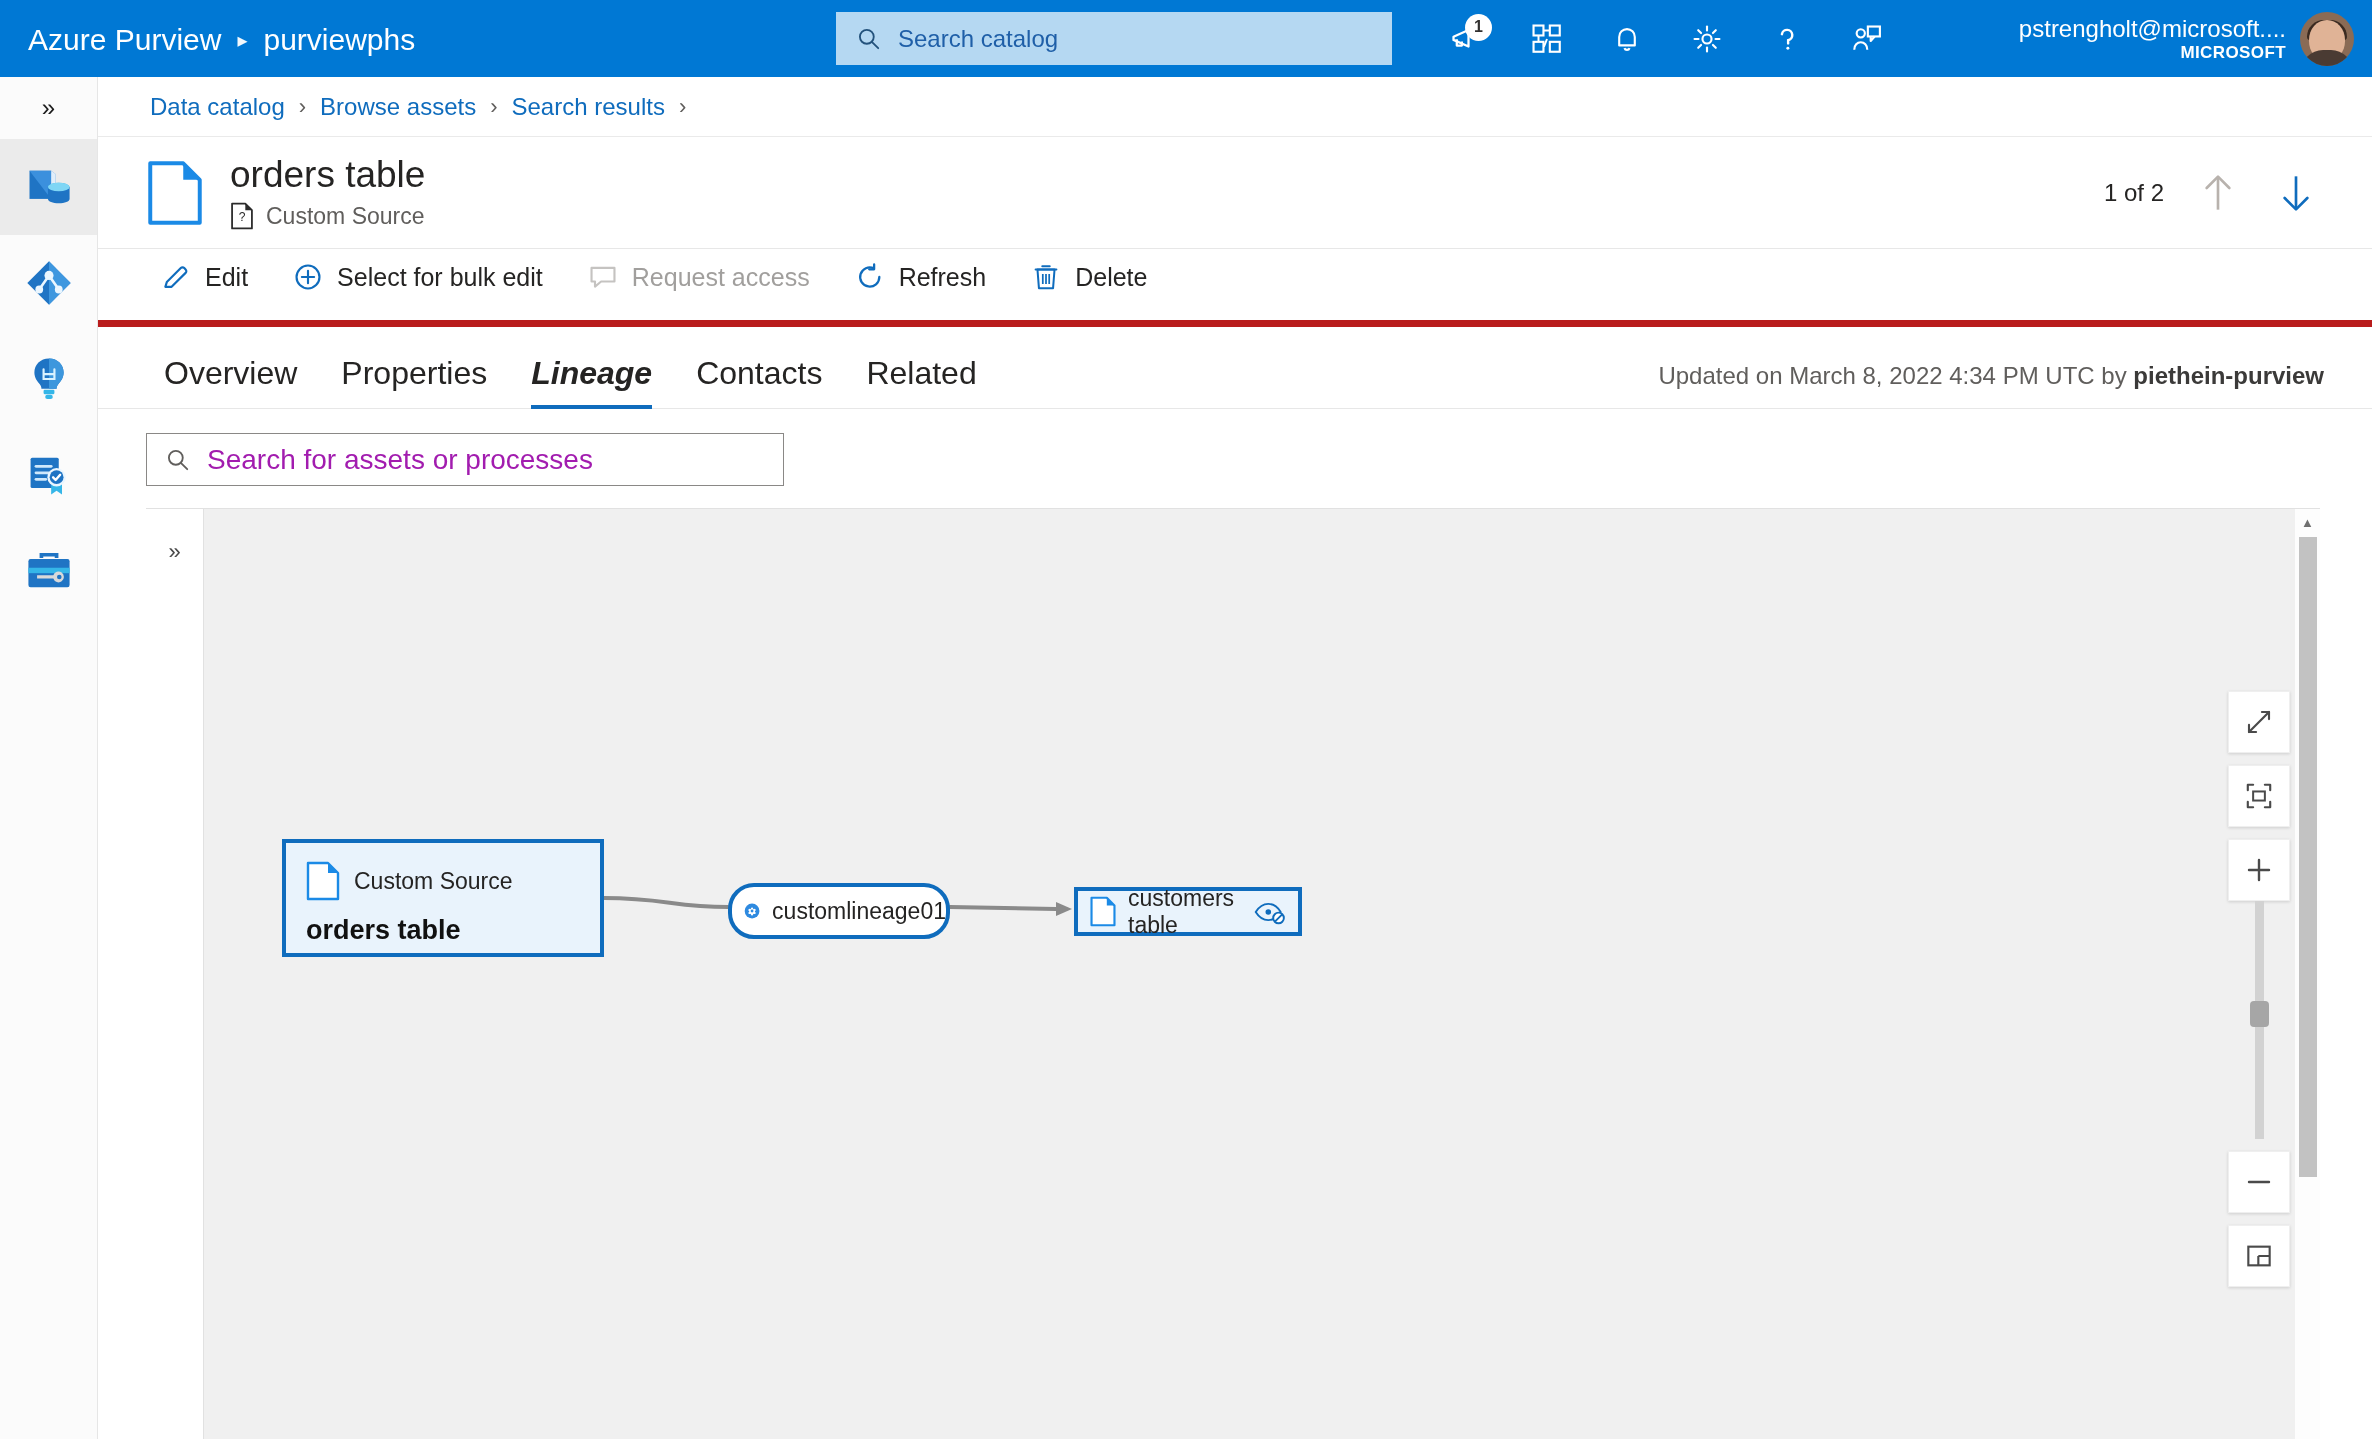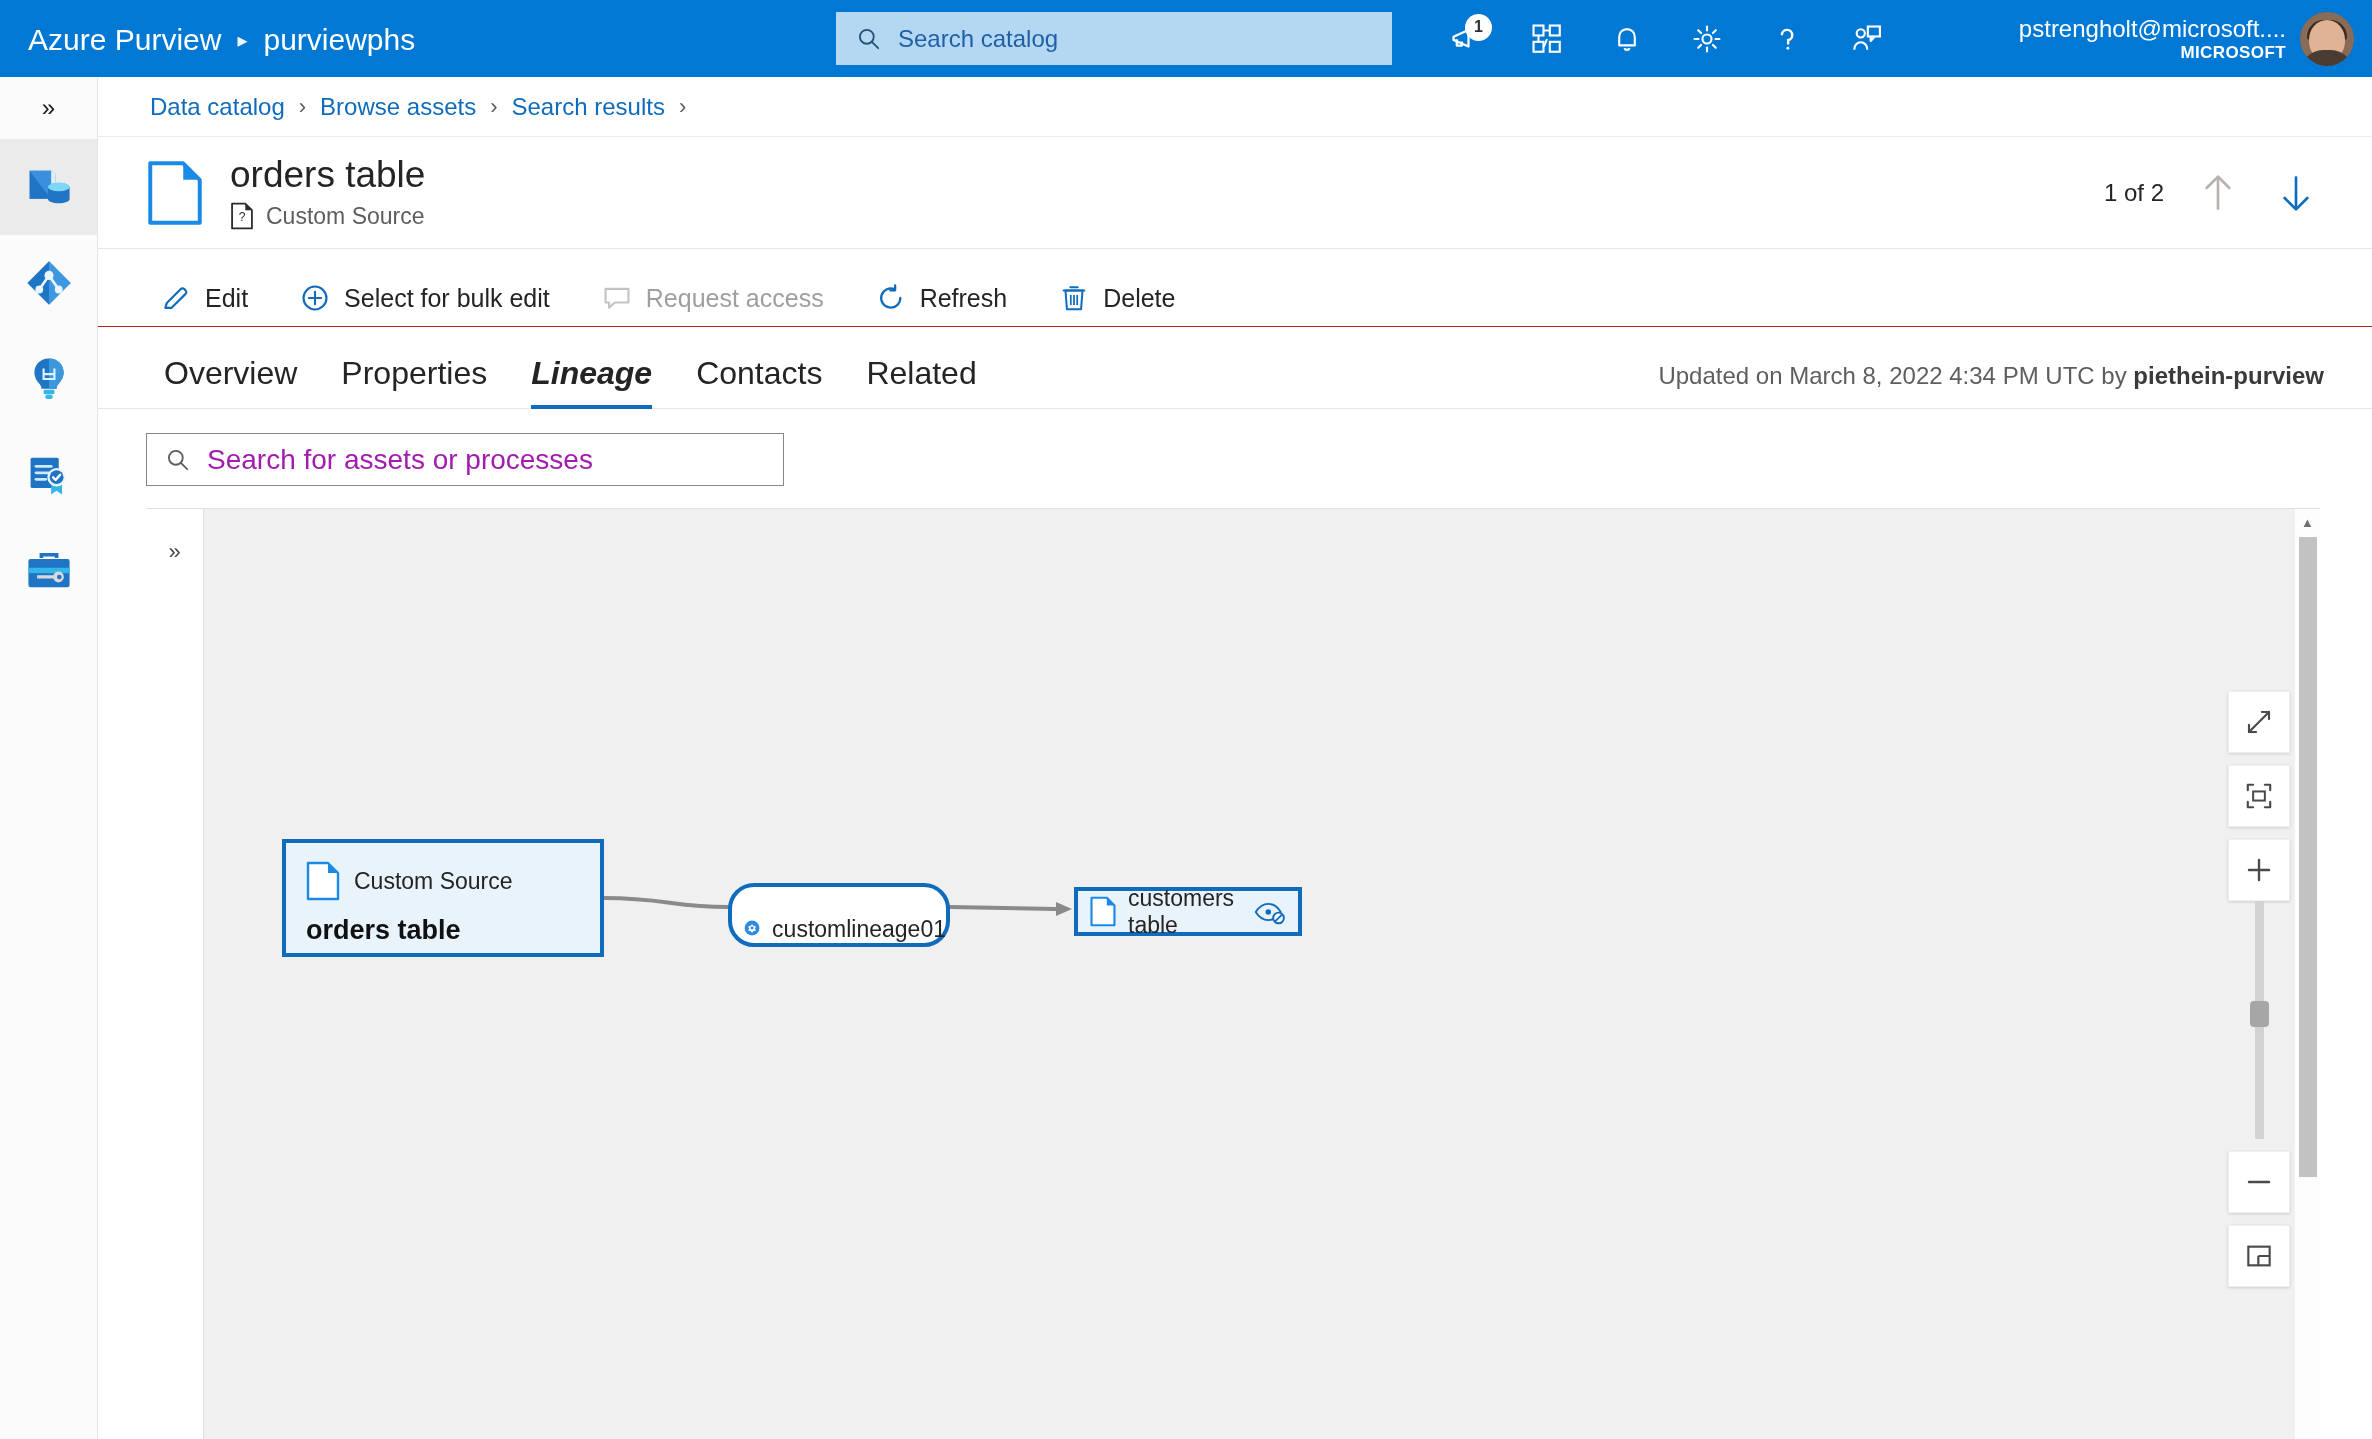--- a/index.html
+++ b/index.html
@@ -103,22 +103,22 @@
   .title-sub .lbl { font-size: 23px; color: #605e5c; }
 
   .record-nav {
     position: absolute; right: 52px; top: 0; height: 112px;
     display: flex; align-items: center; gap: 30px;
   }
   .record-nav .cnt { font-size: 24px; color: #252423; }
   .nav-arrow { width: 48px; height: 48px; display: flex; align-items: center; justify-content: center; cursor: pointer; }
 
   .toolbar {
-    height: 78px; display: flex; align-items: flex-end; gap: 15px;
-    padding-left: 44px; border-bottom: 1px solid #b91c1c;
+    height: 78px; display: flex; align-items: flex-start; gap: 8px;
+    padding-left: 44px; border-bottom: 7px solid #b91c1c;
   }
   .tb-btn {
     display: flex; align-items: center; gap: 13px; padding: 0 18px; height: 56px;
     font-size: 25px; color: #252423; cursor: pointer; white-space: nowrap;
   }
   .tb-btn.disabled { color: #a19f9d; cursor: default; }
 
   .tabs-row {
     height: 82px; display: flex; align-items: flex-end; position: relative;
     border-bottom: 1px solid #e7e7e7; padding-left: 44px;
@@ -168,23 +168,23 @@
   .node-main .src { font-size: 23px; color: #252423; }
   .node-main .nm { font-size: 27px; font-weight: 700; color: #111; margin-top: 14px; }
 
   .node-target {
     left: 870px; top: 378px; width: 228px; height: 49px;
     display: flex; align-items: center; gap: 12px; padding: 0 12px;
   }
   .node-target .nm { font-size: 23px; color: #252423; flex: 1; }
 
   .node-proc {
-    position: absolute; left: 524px; top: 374px; width: 222px; height: 64px;
+    position: absolute; left: 524px; top: 374px; width: 222px; height: 56px;
     background: #fff; border: 4px solid #0f6cbd; border-radius: 26px;
-    display: flex; align-items: flex-end; gap: 12px; padding-left: 12px;
+    display: flex; align-items: center; gap: 12px; padding-left: 12px;
     box-sizing: border-box;
   }
   .node-proc .nm { font-size: 23px; color: #252423; }
 
   
   .zoom-ctl { position: absolute; right: 30px; top: 182px; width: 62px; }
   .zbtn {
     width: 62px; height: 62px; background: #fff; border: 1px solid #efefef;
     box-shadow: 0 1px 3px rgba(0,0,0,.14);
     display: flex; align-items: center; justify-content: center;

